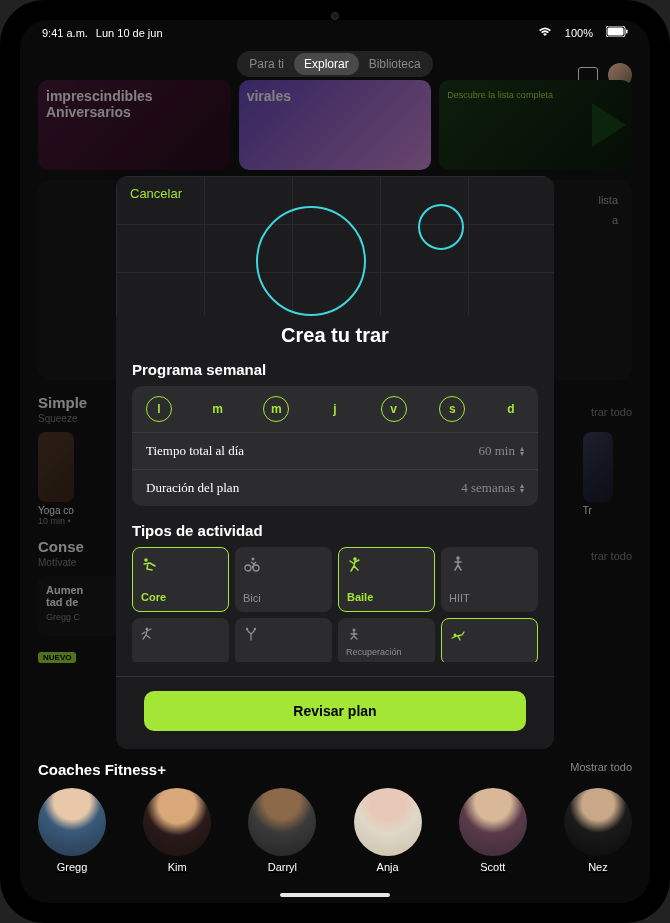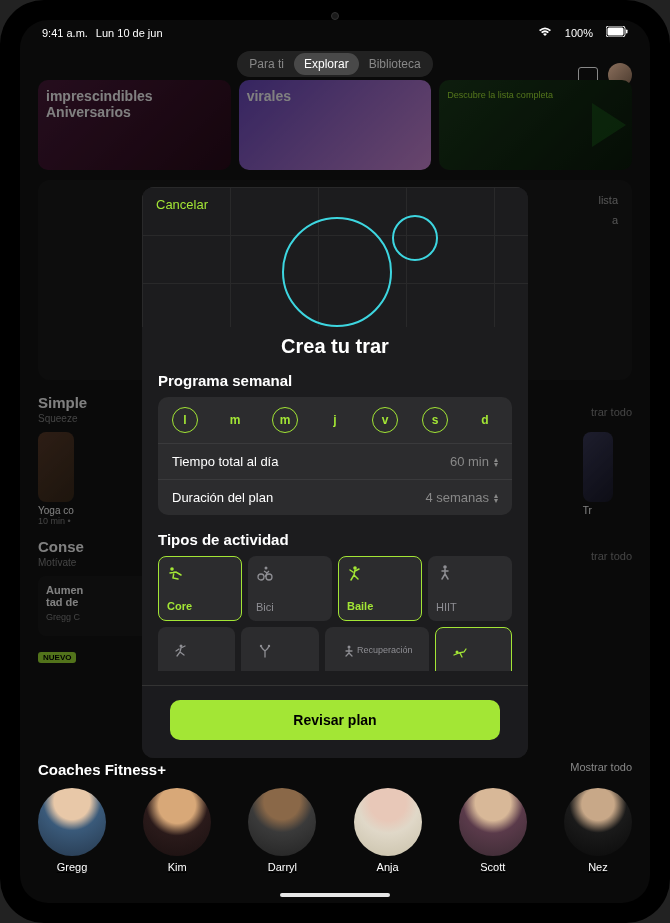--- a/index.html
+++ b/index.html
@@ -230,24 +230,24 @@
       width: 110px;
       height: 4px;
       background: #fff;
       border-radius: 3px;
       opacity: 0.9;
     }
 
     
     .modal-overlay {
       position: absolute;
-      top: 167px;
+      top: 156px;
       left: 50%;
       transform: translateX(-50%);
-      width: 386px;
+      width: 438px;
       background: #1c1c1e;
       border-radius: 12px;
       overflow: hidden;
       z-index: 100;
     }
     .modal-header {
       height: 140px;
       position: relative;
       background: #1c1c1e;
     }
@@ -329,20 +329,21 @@
     .day.unselected {
       color: #a3e635;
     }
     .setting-row {
       display: flex;
       justify-content: space-between;
       align-items: flex-start;
       padding: 10px 14px;
       border-top: 0.5px solid #3a3a3c;
       font-size: 13px;
+      font-family: Liberation Serif, serif;
     }
     .setting-label { color: #fff; }
     .setting-value {
       color: #888;
       display: flex;
       align-items: center;
       gap: 2px;
     }
     .chevrons {
       display: inline-flex;
@@ -390,23 +391,23 @@
       display: grid;
       grid-template-columns: repeat(4, 1fr);
       gap: 6px;
       margin-top: 6px;
       height: 44px;
       overflow: hidden;
     }
     .activity-card-half {
       background: #2c2c2e;
       border-radius: 8px;
-      padding: 16px;
-      display: flex;
-      flex-direction: row;
+      padding: 8px;
+      display: flex;
+      flex-direction: column;
       cursor: pointer;
     }
     .activity-card-half.selected {
       border: 1.5px solid #a3e635;
     }
     .activity-card-half .activity-icon { color: #8e8e93; font-size: 14px; }
     .activity-card-half.selected .activity-icon { color: #a3e635; }
     .activity-card-half .mini-label {
       font-size: 9px;
       color: #8e8e93;

